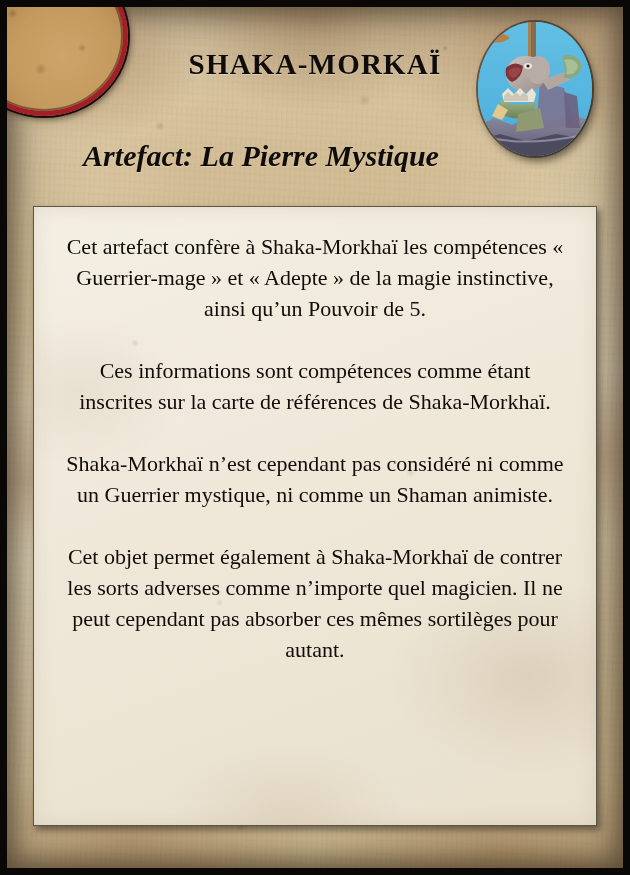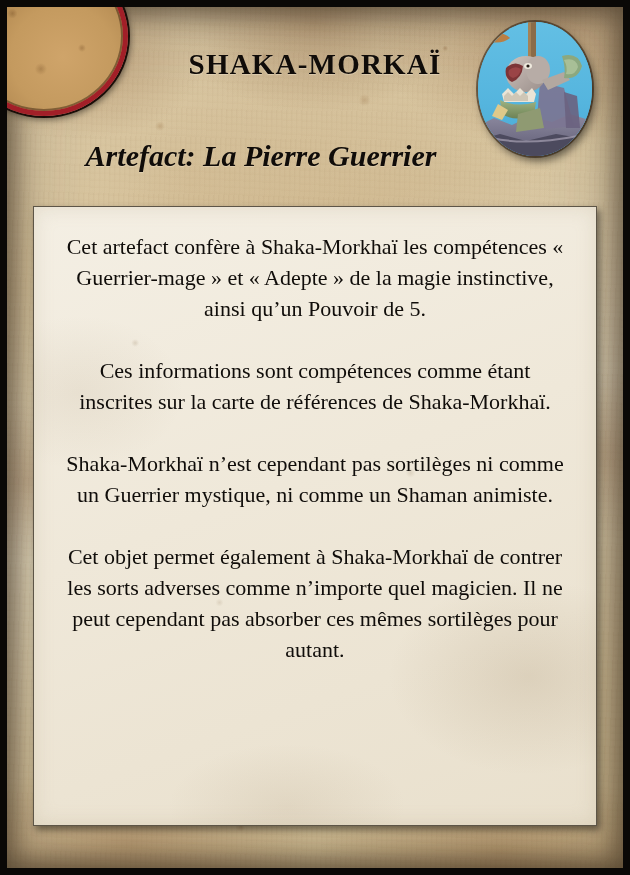--- a/index.html
+++ b/index.html
@@ -314,25 +314,25 @@
       <path d="M2 18 Q10 12 16 20 Q9 26 2 24 Z" fill="#6f5b8e"></path>
 
       <path d="M40 92 L62 86 L66 106 L38 110 Z" fill="#8f9a72"></path>
 
       <path d="M14 116 Q48 124 100 114" stroke="#a9a3b5" stroke-width="2" fill="none" opacity="0.7"></path>
     </svg>
   </div>
 
   <div class="card-title">SHAKA-MORKAÏ</div>
 
-  <div class="card-subtitle">Artefact: La Pierre Guerrier</div>
+  <div class="card-subtitle">Artefact: La Pierre Mystique</div>
 
   <div class="text-panel">
     <div class="panel-body">
       <p>Cet artefact confère à Shaka-Morkhaï les compétences « Guerrier-mage » et « Adepte » de la magie instinctive, ainsi qu’un Pouvoir de 5.</p>
       <p>Ces informations sont compétences comme étant inscrites sur la carte de références de Shaka-Morkhaï.</p>
-      <p>Shaka-Morkhaï n’est cependant pas sortilèges ni comme un Guerrier mystique, ni comme un Shaman animiste.</p>
+      <p>Shaka-Morkhaï n’est cependant pas considéré ni comme un Guerrier mystique, ni comme un Shaman animiste.</p>
       <p>Cet objet permet également à Shaka-Morkhaï de contrer les sorts adverses comme n’importe quel magicien. Il ne peut cependant pas absorber ces mêmes sortilèges pour autant.</p>
     </div>
   </div>
 
   <div class="card-frame"></div>
 </div>
 
 </body></html>

